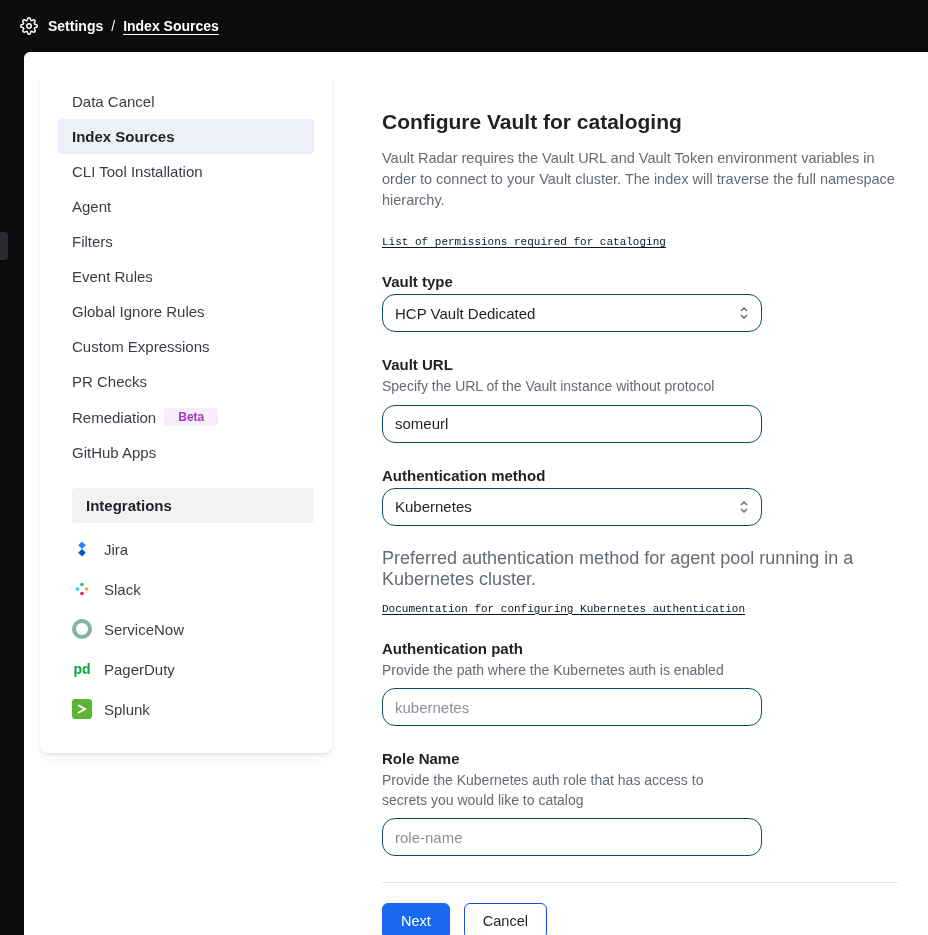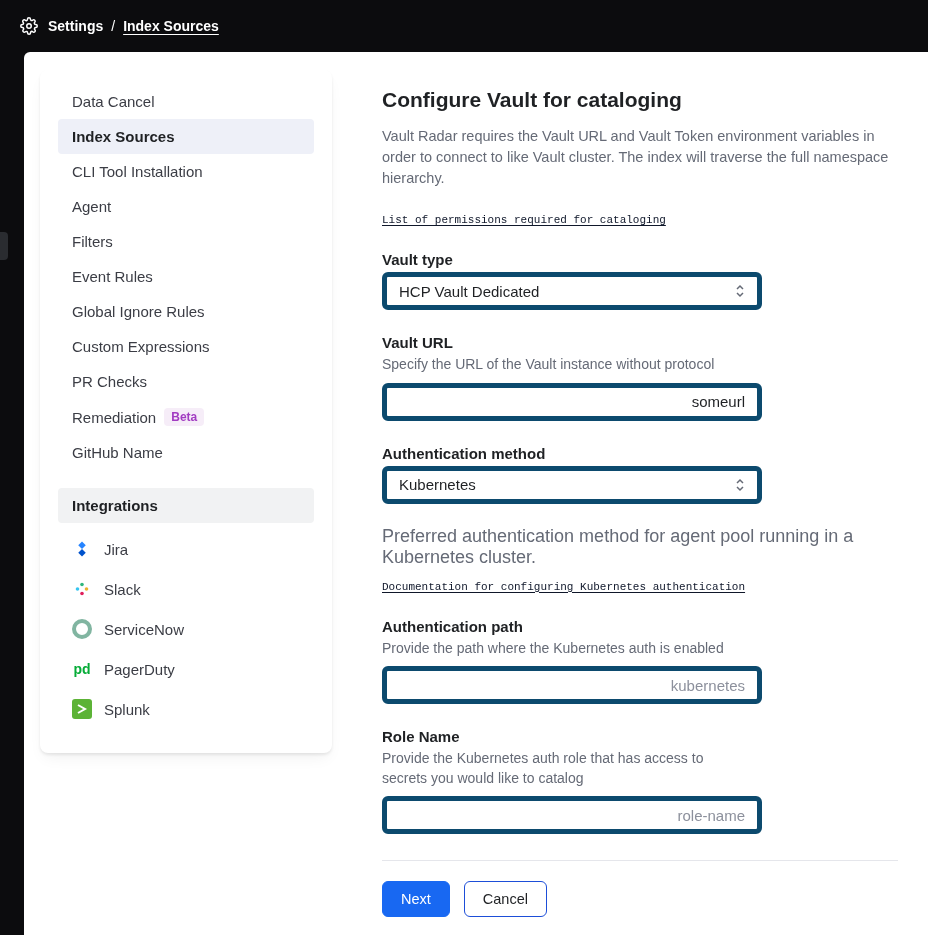--- a/index.html
+++ b/index.html
@@ -57,30 +57,30 @@
     background: #eef0f8;
     font-weight: 700;
     color: #1f2124;
   }
   .section-header {
     font-size: 15px;
     font-weight: 700;
     color: #1f2124;
     background: #f1f2f3;
     padding: 9px 14px;
-    margin: 18px 2px 6px 2px;
+    margin: 18px 2px 6px 16px;
     border-radius: 4px;
   }
   .badge-beta {
     display: inline-block;
     background: #f6edf8;
     color: #a23cc2;
     font-size: 12px;
     font-weight: 600;
-    padding: 2px 7px;
+    padding: 2px 14px;
     border-radius: 4px;
     margin-left: 8px;
   }
   .int-item {
     display: flex;
     align-items: center;
     gap: 12px;
     padding: 10px 14px;
     margin: 0 2px;
     font-size: 15px;
@@ -88,22 +88,23 @@
     cursor: pointer;
   }
   .int-icon {
     width: 20px; height: 20px; flex: none;
     display: flex; align-items: center; justify-content: center;
     border-radius: 3px;
   }
 
   .main {
     flex: 1;
-    padding: 36px 30px 30px 34px;
+    padding: 10px 30px 30px 34px;
     overflow-y: auto;
+    margin-top: 48px;
   }
   h1.page-title {
     font-size: 21px;
     font-weight: 700;
     color: #1f2124;
     margin-bottom: 14px;
   }
   .intro {
     font-size: 14.5px;
     color: #656a76;
@@ -128,33 +129,33 @@
   }
   .help {
     font-size: 14px;
     color: #656a76;
     margin-bottom: 8px;
     line-height: 1.4;
   }
   .select, .text-input {
     width: 380px;
     height: 38px;
-    border: 5px solid #0c4a6e;
-    border-radius: 6px;
+    border: 1px solid #0c4a6e;
+    border-radius: 13px;
     padding: 0 12px;
     font-size: 15px;
     color: #1f2124;
     background: #fff;
     display: flex;
     align-items: center;
     justify-content: space-between;
   }
   .text-input input {
     border: none; outline: none; width: 100%; height: 100%;
-    font-size: 15px; color: #1f2124; background: transparent; text-align: right;
+    font-size: 15px; color: #1f2124; background: transparent;
   }
   .text-input input::placeholder { color: #8c909c; }
   .select-caret {
     display:flex; flex-direction:column; gap:0px; align-items:center;
     color:#656a76;
   }
   .aux-note { margin-top: 22px; max-width: 520px; }
   .aux-note p { font-size: 18px; color: #656a76; margin-bottom: 8px; }
 
   hr.divider {
@@ -229,21 +230,21 @@
           <span>Custom Expressions</span>
         </div>
       <div class="nav-item">
           <span>PR Checks</span>
         </div>
       <div class="nav-item">
         <span>Remediation</span>
         <span class="badge-beta">Beta</span>
       </div>
       <div class="nav-item">
-          <span>GitHub Name</span>
+          <span>GitHub Apps</span>
         </div>
 
       <div class="section-header">Integrations</div>
 
       <div class="int-item">
         <span class="int-icon">
           <svg width="18" height="18" viewBox="0 0 24 24">
               <path fill="#2684FF" d="M12 2l5 5-5 5-5-5z"></path>
               <path fill="#0052CC" d="M12 12l5 5-5 5-5-5z"></path>
             </svg>
@@ -279,21 +280,21 @@
               <path d="M2 2 L9 6 L2 10" fill="none" stroke="#fff" stroke-width="2"></path>
             </svg>
         </span>
         <span>Splunk</span>
       </div>
     </div>
   </div>
 
   <div class="main">
     <h1 class="page-title">Configure Vault for cataloging</h1>
-    <p class="intro">Vault Radar requires the Vault URL and Vault Token environment variables in order to connect to like Vault cluster. The index will traverse the full namespace hierarchy.</p>
+    <p class="intro">Vault Radar requires the Vault URL and Vault Token environment variables in order to connect to your Vault cluster. The index will traverse the full namespace hierarchy.</p>
     <a href="#" class="blue-link">List of permissions required for cataloging</a>
 
     <div class="form-block">
       <div class="label">Vault type</div>
       <div class="select">
         <span>HCP Vault Dedicated</span>
         <span class="select-caret">
           <svg width="10" height="14" viewBox="0 0 10 14">
               <path d="M2 5 L5 2 L8 5" fill="none" stroke="#656a76" stroke-width="1.5"></path>
               <path d="M2 9 L5 12 L8 9" fill="none" stroke="#656a76" stroke-width="1.5"></path>

